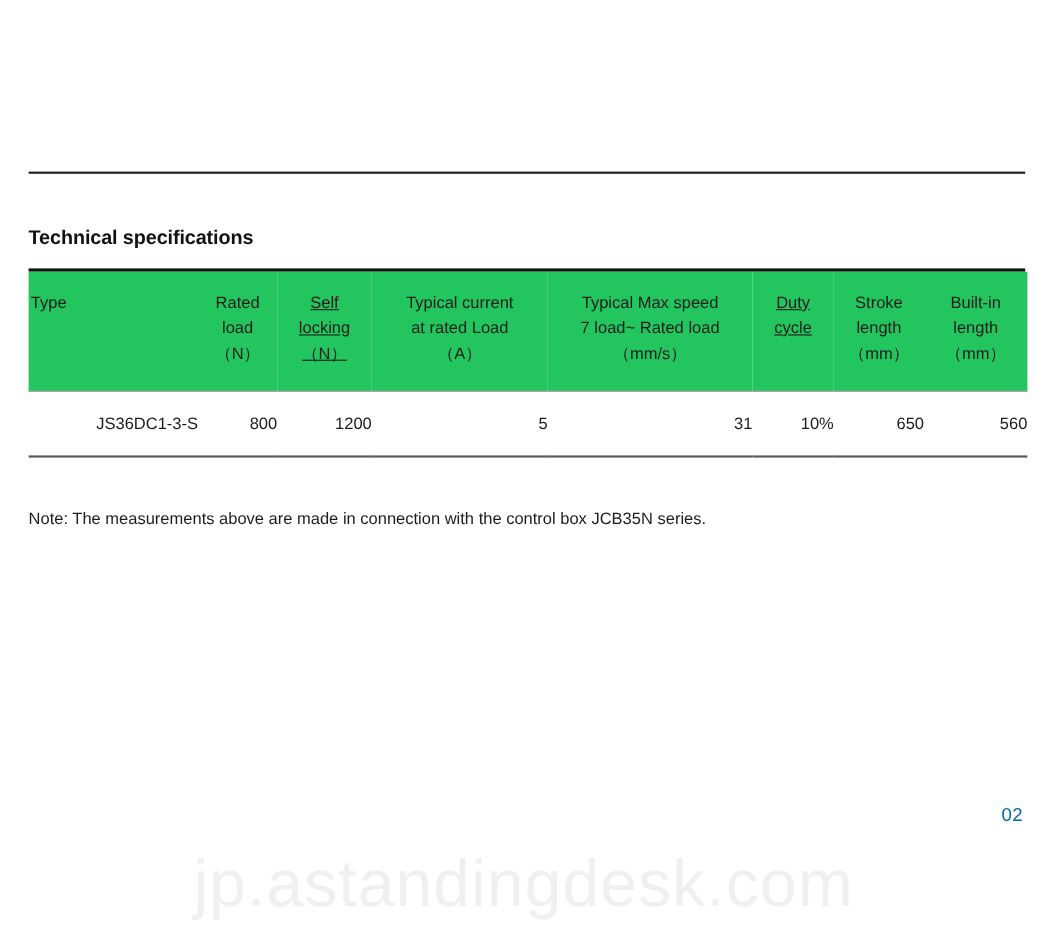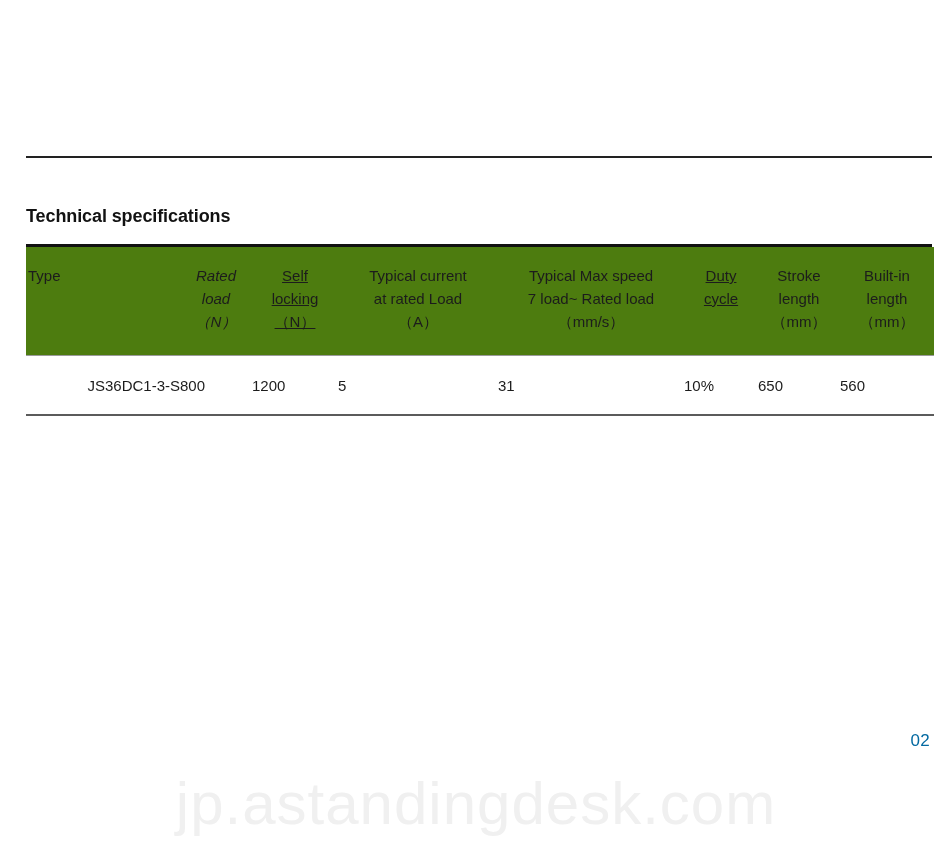--- a/index.html
+++ b/index.html
@@ -58,21 +58,21 @@
     background: #111111;
   }
 
   table.spec {
     width: 100%;
     border-collapse: collapse;
     table-layout: fixed;
   }
 
   table.spec thead tr {
-    background: #4d7c0f;
+    background: #22c55e;
   }
 
   table.spec thead th {
     font-weight: normal;
     font-size: 15px;
     color: #1c1c1c;
     padding: 18px 0 22px 0;
     vertical-align: top;
     line-height: 1.52;
     text-align: center;
@@ -80,35 +80,35 @@
   }
 
   table.spec thead th.col-type {
     text-align: left;
     padding-left: 2px;
   }
 
   table.spec tbody td {
     font-size: 15px;
     color: #1c1c1c;
-    text-align: left;
+    text-align: right;
     padding: 21px 0 20px 0;
     border-bottom: 2px solid #5b5b5b;
   }
 
   table.spec tbody td.col-type {
     text-align: right;
     padding-left: 2px;
   }
 
   .hdr-line { display: block; white-space: nowrap; }
 
   
   .w-type     { width: 152px; }
-  .w-rated    { width: 72px; font-style: italic; }
+  .w-rated    { width: 72px; }
   .w-self     { width: 86px; text-decoration: underline; }
   .w-current  { width: 160px; }
   .w-speed    { width: 186px; }
   .w-duty     { width: 74px; text-decoration: underline; }
   .w-stroke   { width: 82px; }
   .w-builtin  { width: 94px; }
 
   
   .note {
     position: absolute;
@@ -206,18 +206,19 @@
           <td>5</td>
           <td>31</td>
           <td>10%</td>
           <td>650</td>
           <td>560</td>
         </tr>
       </tbody>
     </table>
   </div>
 
+  <div class="note">Note: The measurements above are made in connection with the control box JCB35N series.</div>
 
   <div class="page-number">02</div>
 
   <div class="watermark">jp.astandingdesk.com</div>
 
 </div>
 
 </body></html>

